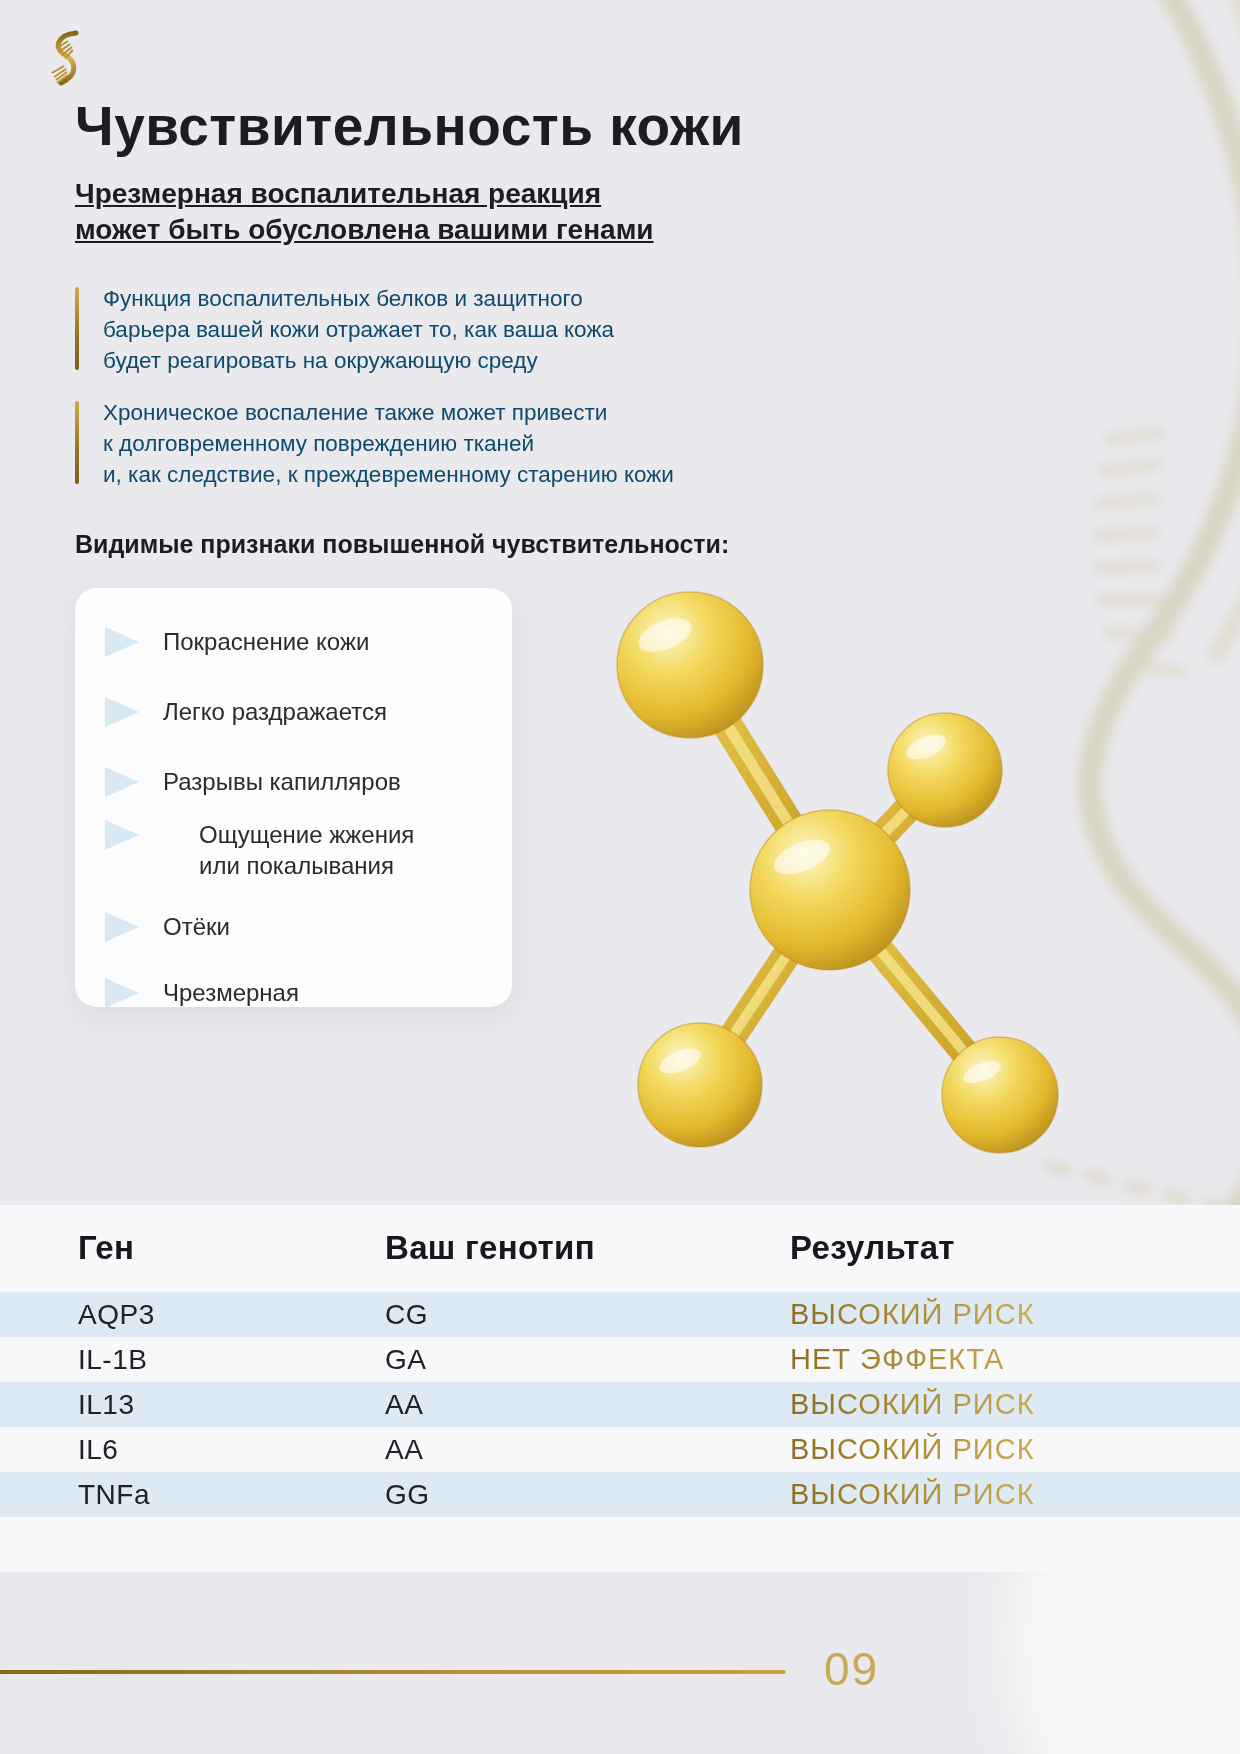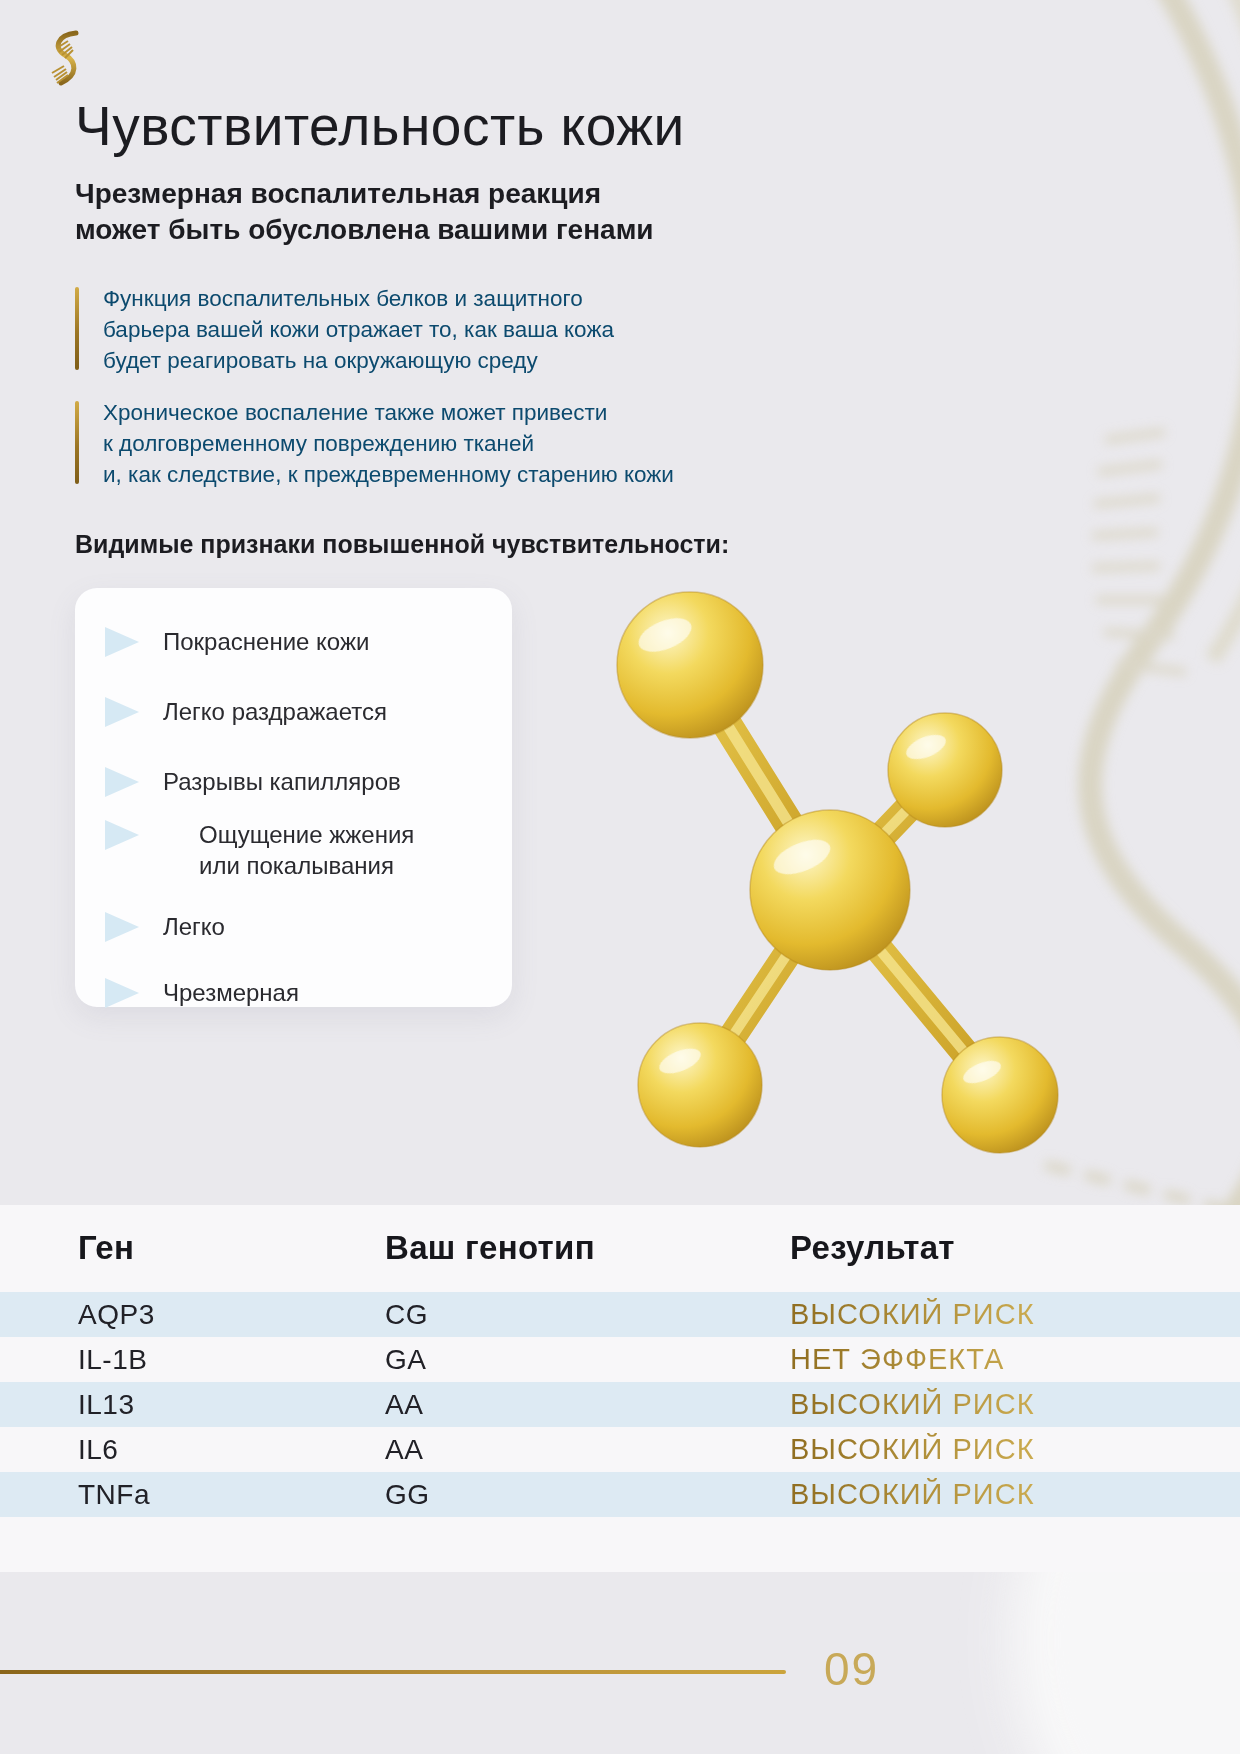--- a/index.html
+++ b/index.html
@@ -8,25 +8,25 @@
     background:#eae9ed;overflow:hidden;
     font-family:"Liberation Sans",sans-serif;color:#222228;
   }
   
   .dna-bg{position:absolute;top:0;right:0;width:420px;height:1754px;pointer-events:none;}
   
   .logo{position:absolute;left:44px;top:28px;width:46px;height:62px;}
   
   .title{
     position:absolute;left:75px;top:96px;margin:0;
-    font-size:55px;font-weight:400;letter-spacing:.5px;color:#1c1c21;line-height:1.1;
+    font-size:55px;font-weight:700;letter-spacing:.5px;color:#1c1c21;line-height:1.1;
   }
   .subtitle{
     position:absolute;left:75px;top:176px;margin:0;
-    font-size:28px;font-weight:700;color:#1c1c21;line-height:1.3;white-space:pre-line;
+    font-size:28px;font-weight:700;color:#1c1c21;line-height:1.3;white-space:pre-line;text-decoration:underline;
   }
   
   .quote{
     position:absolute;left:75px;padding-left:28px;
     font-size:22.5px;line-height:1.38;color:#0c4a6e;white-space:pre-line;
   }
   .quote::before{
     content:"";position:absolute;left:0;top:4px;bottom:6px;width:4px;border-radius:2px;
     background:linear-gradient(180deg,#d2ab46 0%,#9b7524 55%,#7e5d18 100%);
   }
@@ -173,21 +173,21 @@
       <span class="tri"></span>
       <span class="lbl">Разрывы капилляров</span>
     </div>
     <div class="sign-item mt4">
       <span class="tri"></span>
       <span class="lbl">Ощущение жжения
 или покалывания</span>
     </div>
     <div class="sign-item mt5">
       <span class="tri"></span>
-      <span class="lbl">Легко</span>
+      <span class="lbl">Отёки</span>
     </div>
     <div class="sign-item mt6">
       <span class="tri"></span>
       <span class="lbl">Чрезмерная</span>
     </div>
   </div>
 
   <svg class="molecule" viewBox="0 0 520 625" aria-hidden="true">
     <defs>
       <radialGradient id="sph" cx="35%" cy="28%" r="80%">

